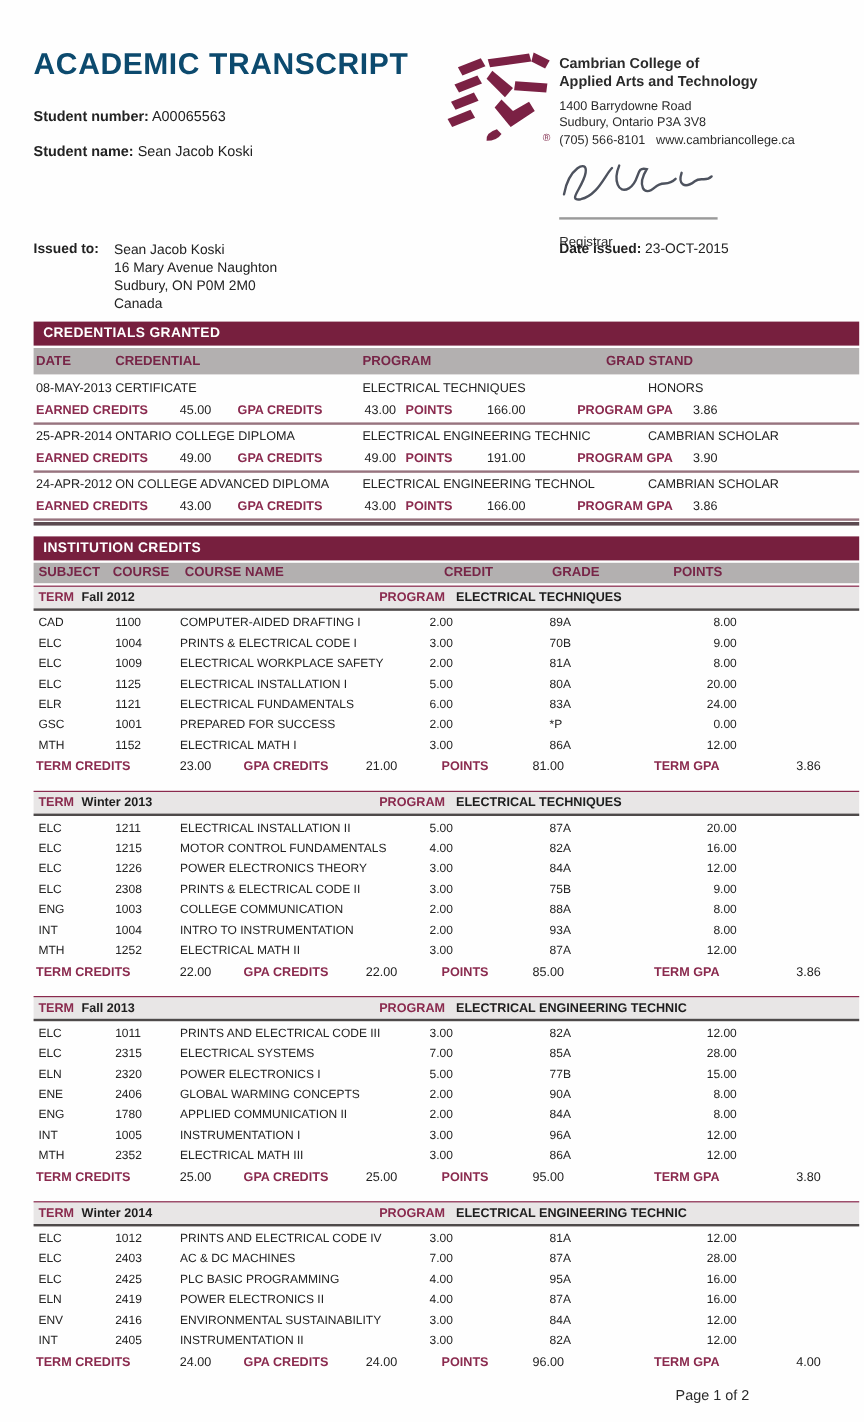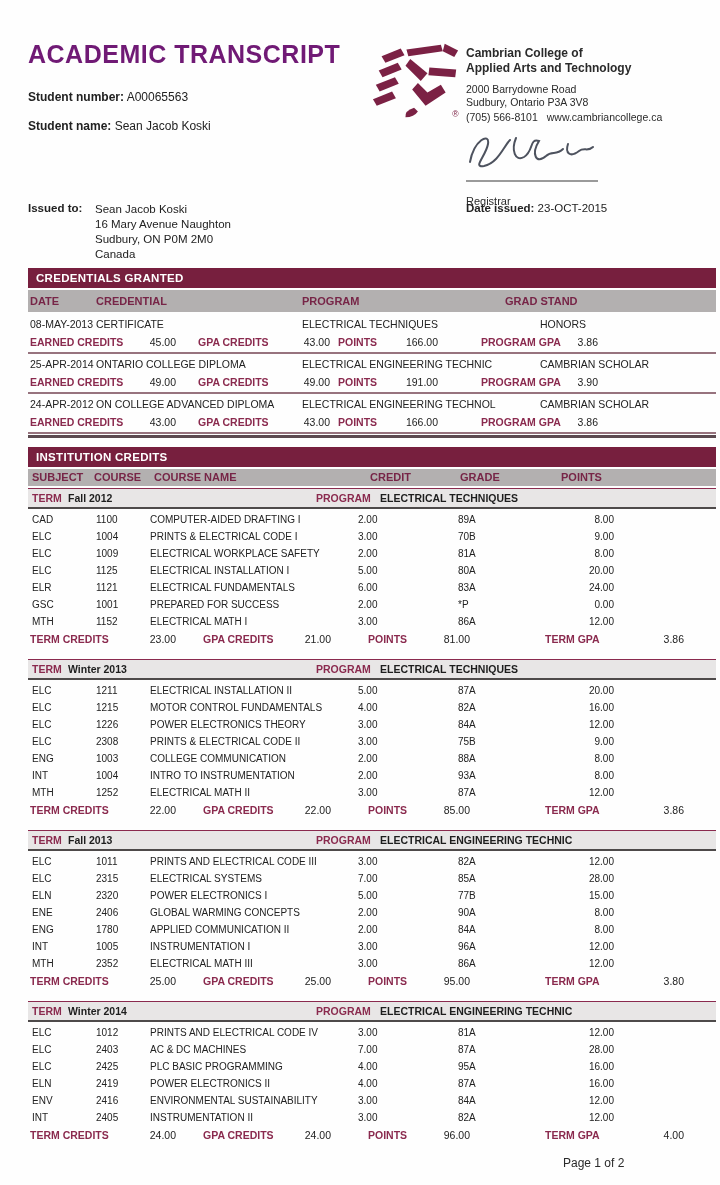--- a/index.html
+++ b/index.html
@@ -2,21 +2,21 @@
 <html><head>
 <meta charset="utf-8">
 <style>
   html,body { margin:0; padding:0; background:#ffffff; }
   .page {
     position:relative; width:720px; height:1185px; background:#fefefe;
     font-family:"Liberation Sans", sans-serif; color:#222; overflow:hidden;
   }
   
   .title { position:absolute; left:28px; top:40px; font-size:25px; font-weight:bold;
-           letter-spacing:.5px; color:#701a75; }
+           letter-spacing:.5px; color:#0c4a6e; }
   .stud-line { position:absolute; left:28px; font-size:12px; color:#222; }
   .stud-num  { top:90px; }
   .stud-name { top:119px; }
   .stud-line .lbl { font-weight:bold; }
   .logo { position:absolute; left:372px; top:40px; width:88px; height:82px; }
   .college { position:absolute; left:466px; top:46px; font-size:12px; line-height:15px;
              color:#2a2a2a; }
   .college .cname { font-weight:bold; }
   .college .addr { font-size:10.5px; line-height:13px; margin-top:7px; }
   .college .contact { font-size:10.5px; margin-top:1px; }
@@ -111,21 +111,21 @@
         <path d="M44 70 Q34 73 35 80 Q44 80 48 74 Z"></path>
       </g>
       <text x="84" y="80" font-size="9" fill="#7b2144">®</text>
     </svg>
   </div>
 
   <div class="college">
     <div class="cname">Cambrian College of</div>
     <div class="cname">Applied Arts and Technology</div>
     <div class="addr">
-      <div>2000 Barrydowne Road</div>
+      <div>1400 Barrydowne Road</div>
       <div>Sudbury, Ontario P3A 3V8</div>
     </div>
     <div class="contact">
       <span>(705) 566-8101</span>
       <span class="web">www.cambriancollege.ca</span>
     </div>
   </div>
 
   <div class="sig">
     <svg width="130" height="46" viewBox="0 0 130 46" xmlns="http://www.w3.org/2000/svg">

